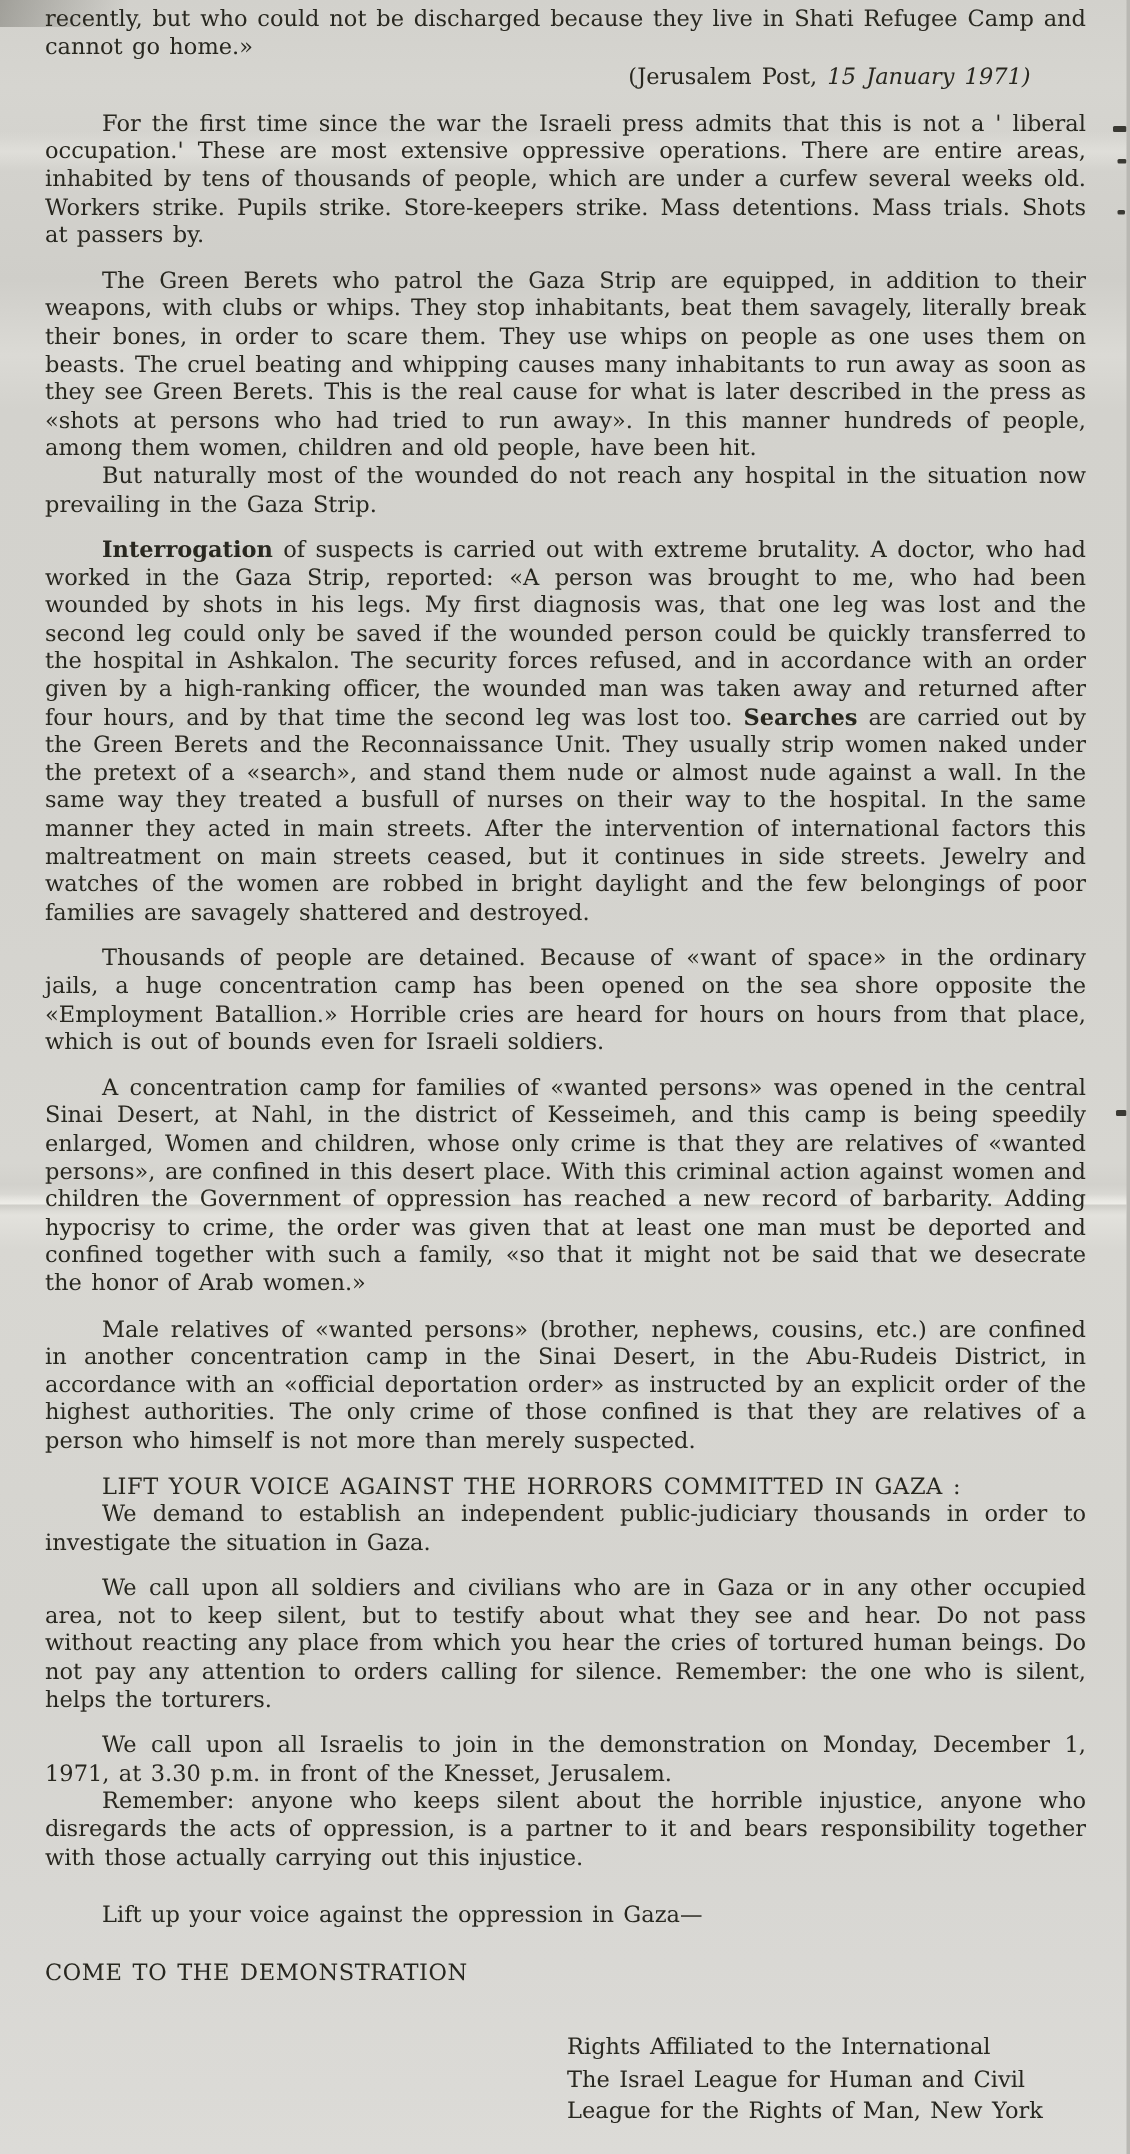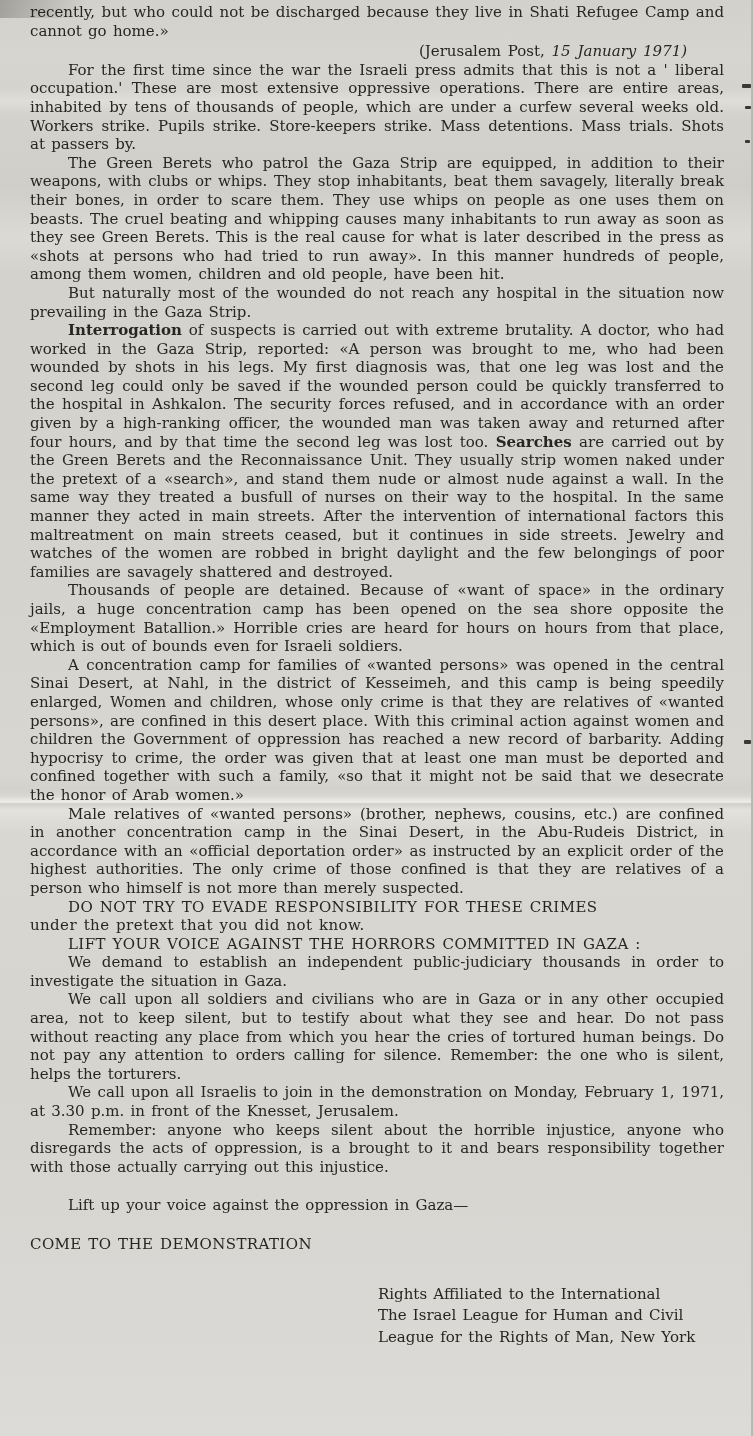--- a/index.html
+++ b/index.html
@@ -46,21 +46,21 @@
 
   .doc {
     position: relative;
     padding: 3px 27px 0 30px;
     font-size: 15px;
     line-height: 18.6px;
     text-align: justify;
     word-spacing: 1.5px;
   }
   .doc p { margin: 0; }
-  p.gap-lg { margin-top: 0; }
+  p.gap-lg { margin-top: 12px; }
   p.gap-md { margin-top: 20px; }
   p.gap-sm { margin-top: 2px; }
   p.indent { text-indent: 38px; }
   p.citation {
     text-align: center;
     padding-left: 352px;
     text-indent: 0;
     word-spacing: 2px;
   }
   p.caps { letter-spacing: 0.4px; text-align: left; }
@@ -90,26 +90,25 @@
 
     <p class=""><span>recently, but who could not be discharged because they live in Shati Refugee Camp and cannot go home.»</span></p>
       <p class="gap-sm citation"><span>(Jerusalem Post, </span><span class="seg-i">15 January 1971)</span></p>
       <p class="gap-lg indent "><span>For the first time since the war the Israeli press admits that this is not a ' liberal occupation.' These are most extensive oppressive operations.  There are entire areas, inhabited by tens of thousands of people, which are under a curfew several weeks old. Workers strike. Pupils strike. Store-keepers strike. Mass detentions. Mass trials. Shots at passers by.</span></p>
       <p class="gap-lg indent "><span>The Green Berets who patrol the Gaza Strip are equipped, in addition to their weapons, with clubs or whips. They stop inhabitants, beat them savagely, literally break their bones, in order to scare them. They use whips on people as one  uses them on beasts. The cruel beating and whipping causes many inhabitants to run away as soon as they see Green Berets. This is the real cause for what is later described in the press as «shots at persons who had tried to run away». In this manner hundreds of people, among them women, children and old people, have been hit.</span></p>
       <p class="indent "><span>But naturally most of the wounded do not reach any hospital in the situation now prevailing in the Gaza Strip.</span></p>
       <p class="gap-lg indent "><span class="seg-b">Interrogation</span><span> of suspects is carried out with extreme brutality. A doctor, who had worked in the Gaza Strip, reported: «A person was brought to me, who had been wounded by shots in his legs. My first diagnosis was, that one leg was lost and the second leg could only be saved if the wounded person could be quickly transferred to the hospital in Ashkalon. The security forces refused, and in accordance with an order given by a high-ranking officer, the wounded man was taken away and returned after four hours, and by that time the second leg was lost too. </span><span class="seg-b">Searches</span><span> are carried out by the Green Berets and the Reconnaissance Unit. They usually strip women naked under the pretext of a «search», and stand them nude or almost nude against a wall. In the same way they treated a busfull of nurses on their way to the hospital. In the same manner they acted in main streets. After the intervention of international factors this maltreatment on main streets ceased, but it continues in side streets. Jewelry and watches of the women  are robbed in bright daylight and the few belongings of poor  families are savagely shattered and destroyed.</span></p>
       <p class="gap-lg indent "><span>Thousands of people are detained. Because of «want of space» in the ordinary jails, a huge concentration camp has been opened on the sea  shore opposite the «Employment Batallion.» Horrible cries are heard for hours on hours from  that place, which is out of bounds even for Israeli soldiers.</span></p>
       <p class="gap-lg indent "><span>A concentration camp for families of «wanted persons» was opened in the central Sinai Desert, at Nahl, in the district of Kesseimeh, and this camp is being speedily enlarged, Women and children, whose only crime is that they are relatives of «wanted persons», are confined in this desert place. With this criminal action against women and children the Government of oppression has reached a new record of barbarity. Adding hypocrisy to crime, the order was given that at least one man must be deported and confined together with such a family, «so that it might not be said that we desecrate the honor of Arab women.»</span></p>
       <p class="gap-lg indent "><span>Male relatives of «wanted persons» (brother, nephews, cousins, etc.) are confined in another concentration camp in the Sinai Desert, in the Abu-Rudeis District, in accordance with an «official deportation order» as instructed by an  explicit order of the highest authorities. The only crime of those confined is that they are relatives of a person who himself is not more than merely suspected.</span></p>
-      <p class="gap-lg indent caps"><span>DO NOT TRY TO EVADE RESPONSIBILITY FOR THESE CRIMES</span><br><span>under the pretext that you did not know.</span></p>
       <p class="gap-lg indent caps"><span>LIFT YOUR VOICE AGAINST THE HORRORS COMMITTED IN GAZA :</span></p>
       <p class="indent "><span>We demand to establish an independent public-judiciary thousands in order to investigate the situation in Gaza.</span></p>
       <p class="gap-lg indent "><span>We call upon all soldiers and civilians who are in Gaza or in any other occupied area, not to keep silent, but to testify about what they see and hear. Do not pass without reacting any place from which you hear the cries of tortured human beings. Do not pay any attention to orders calling for  silence. Remember: the one who is silent, helps the torturers.</span></p>
-      <p class="gap-lg indent "><span>We call upon all Israelis to  join in the demonstration on Monday, February 1, 1971, at 3.30 p.m. in front of the Knesset, Jerusalem.</span></p>
-      <p class="indent "><span>Remember: anyone who keeps silent about the horrible injustice, anyone who disregards the acts of oppression, is a brought to it and bears responsibility together with those actually carrying out this injustice.</span></p>
+      <p class="gap-lg indent "><span>We call upon all Israelis to  join in the demonstration on Monday, December 1, 1971, at 3.30 p.m. in front of the Knesset, Jerusalem.</span></p>
+      <p class="indent "><span>Remember: anyone who keeps silent about the horrible injustice, anyone who disregards the acts of oppression, is a partner to it and bears responsibility together with those actually carrying out this injustice.</span></p>
       <p class="gap-md indent "><span>Lift up your voice against the oppression in Gaza—</span></p>
       <p class="gap-md caps"><span>COME TO THE DEMONSTRATION</span></p>
       <div class="signoff">
         <div>Rights Affiliated to the International</div>
         <div>The Israel League for Human and  Civil</div>
         <div>League for the Rights of Man, New York</div>
       </div>
   </div>
 </div>
 

